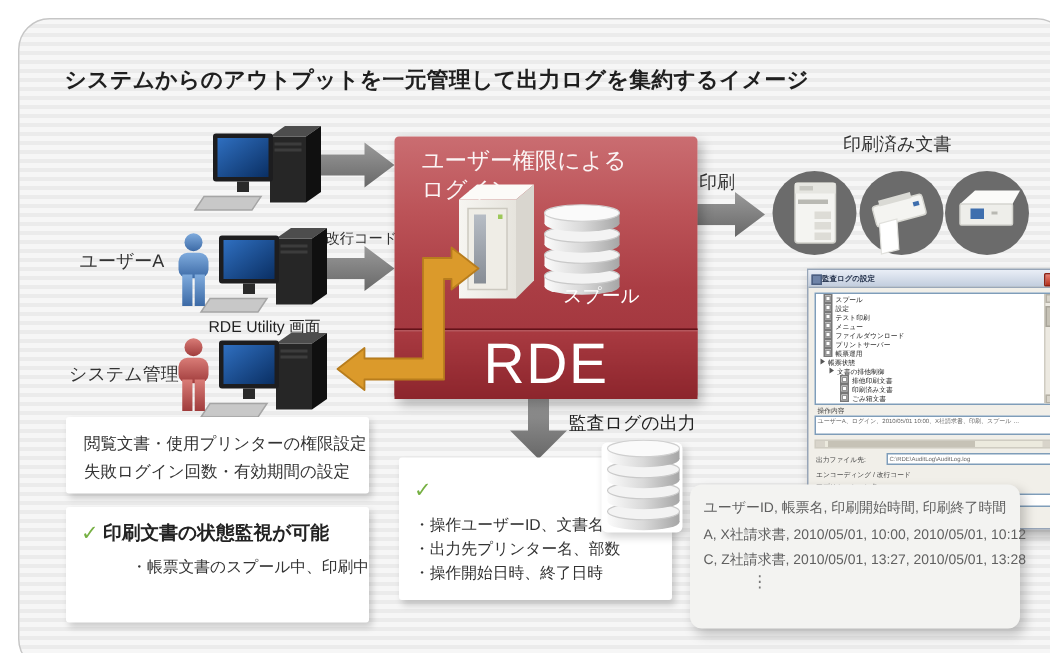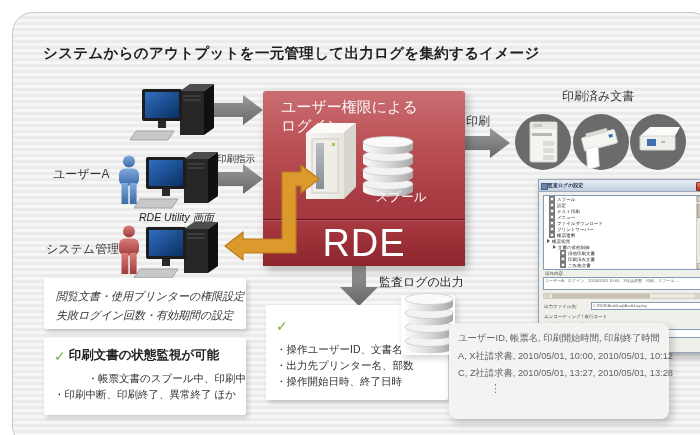--- a/index.html
+++ b/index.html
@@ -23,21 +23,21 @@
   #rde-band .rde-t{font-size:38px;font-weight:300;color:#fff;letter-spacing:1px;}
   .login-line{position:absolute;font-size:15px;color:rgba(255,255,255,.93);white-space:nowrap;}
   #spool-lbl{position:absolute;left:102px;top:98px;width:72px;text-align:center;font-size:12.5px;color:#fff;}
   
   .wbox{position:absolute;background:#ffffff;border-radius:2px;box-shadow:2px 3px 5px rgba(0,0,0,.18);z-index:2;}
   .wbox .line{font-size:11px;color:#333;line-height:19px;white-space:nowrap;}
   .hl{display:flex;align-items:center;gap:3px;font-size:12.5px;font-weight:bold;color:#222;white-space:nowrap;}
   .chk{font-size:14px;font-weight:bold;color:#76b043;}
   .bullet{font-size:10.5px;color:#333;line-height:16px;white-space:nowrap;}
   
-  #log-box{position:absolute;left:436px;top:310px;width:220px;height:96px;background:#f3f3f1;
+  #log-box{position:absolute;left:447px;top:310px;width:220px;height:96px;background:#f3f3f1;
     border-radius:8px;box-shadow:3px 4px 8px rgba(0,0,0,.22);z-index:5;padding:7px 0 0 9px;box-sizing:border-box;}
   #log-box .ll{font-size:9.3px;color:#5f5f5f;line-height:17.5px;white-space:nowrap;}
   #log-box .ell{font-size:11px;color:#777;margin-left:32px;line-height:10px;}
   
   #db-plate{position:absolute;left:388px;top:282px;width:54px;height:60px;background:#fff;border-radius:4px;
     box-shadow:2px 3px 6px rgba(0,0,0,.18);z-index:4;}
   
   #dlg{position:absolute;left:525px;top:166px;width:170px;height:172px;background:#f1efe9;
     border:1px solid #97a5b8;box-shadow:3px 4px 8px rgba(0,0,0,.3);z-index:3;font-family:"Liberation Sans","DejaVu Sans",sans-serif;}
   #dlg-titlebar{position:absolute;left:0;top:0;width:100%;height:11px;
@@ -182,22 +182,22 @@
         </linearGradient>
       </defs>
     <circle cx="13" cy="6.5" r="6" fill="url(#pr)"></circle>
     <rect x="3" y="13.5" width="20" height="17" rx="6" fill="url(#pr)"></rect>
     <rect x="5.5" y="28" width="6.8" height="21" fill="url(#pr)"></rect>
     <rect x="13.8" y="28" width="6.8" height="21" fill="url(#pr)"></rect>
   </svg>
 
   <div class="lbl" style="left:40px;top:153px;">ユーザーA</div>
   <div class="lbl" style="left:33px;top:228px;">システム管理</div>
-  <div class="lbl" style="left:126px;top:198px;font-size:10.5px;color:#222;font-style:italic;">RDE Utility 画面</div>
-  <div class="lbl" style="left:204px;top:140px;font-size:9.5px;">印刷指示</div>
+  <div class="lbl" style="left:126px;top:198px;font-size:10.5px;color:#222;">RDE Utility 画面</div>
+  <div class="lbl" style="left:204px;top:140px;font-size:9.5px;">改行コード</div>
 
   <div id="rde-box">
     <div class="login-line" style="left:18px;top:7px;">ユーザー権限による</div>
     <div class="login-line" style="left:18px;top:26px;">ログイン</div>
 
     <svg class="abs" style="left:41px;top:30px;" width="54" height="80" viewBox="0 0 54 80">
       <defs>
         <linearGradient id="cabF" x1="0" y1="0" x2="1" y2="0">
             <stop offset="0" stop-color="#f6f5f1"></stop>
             <stop offset="1" stop-color="#e6e4dd"></stop>
@@ -276,32 +276,31 @@
     <g>
       <polygon points="129,25 139,16 169,16 164,25" fill="#fbfbf9"></polygon>
       <rect x="129" y="25" width="35" height="14" rx="1" fill="#eeeeea" stroke="#d5d5cf" stroke-width="1"></rect>
       <rect x="136" y="28" width="9" height="7" fill="#3f6fae"></rect>
       <rect x="150" y="30" width="4" height="2" fill="#b9b9b3"></rect>
     </g>
   </svg>
 
   <div class="lbl" style="left:366px;top:261px;color:#222;">監査ログの出力</div>
 
-  <div class="wbox" style="left:31px;top:265px;width:202px;height:51px;padding:9px 16px 0 12px;box-sizing:border-box;font-style:italic;">
+  <div class="wbox" style="left:31px;top:265px;width:202px;height:51px;padding:9px 16px 0 12px;box-sizing:border-box;">
     <div class="line">閲覧文書・使用プリンターの権限設定</div>
     <div class="line">失敗ログイン回数・有効期間の設定</div>
   </div>
 
   <div class="wbox" style="left:31px;top:325px;width:202px;height:77px;padding:9px 0 0 10px;box-sizing:border-box;">
     <div class="hl">
       <span class="chk">✓</span>
       <span>印刷文書の状態監視が可能</span>
     </div>
     <div class="bullet" style="margin-top:6px;text-align:right;">・帳票文書のスプール中、印刷中</div>
-    <div class="bullet">・印刷中断、印刷終了、異常終了 ほか</div>
   </div>
 
   <div class="wbox" style="left:253px;top:292px;width:182px;height:95px;padding:13px 0 0 10px;box-sizing:border-box;">
     <div class="hl">
       <span class="chk">✓</span>
     </div>
     <div class="bullet" style="margin-top:7px;">・操作ユーザーID、文書名</div>
     <div class="bullet">・出力先プリンター名、部数</div>
     <div class="bullet">・操作開始日時、終了日時</div>
   </div>

